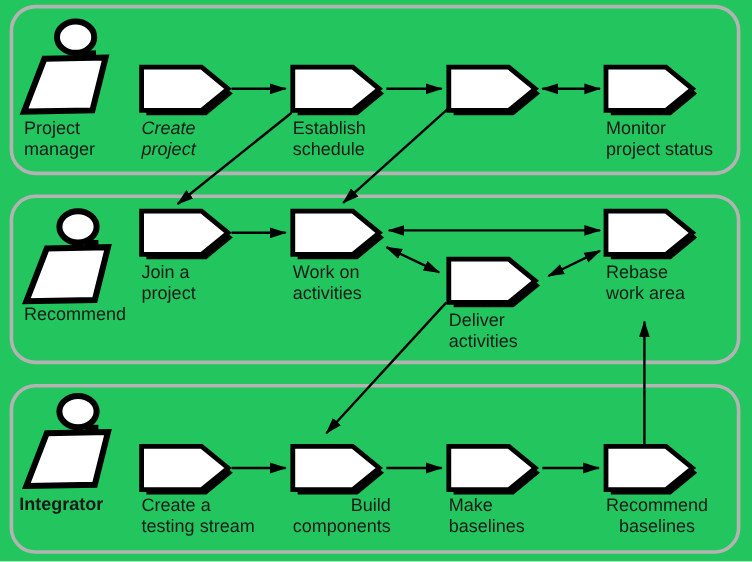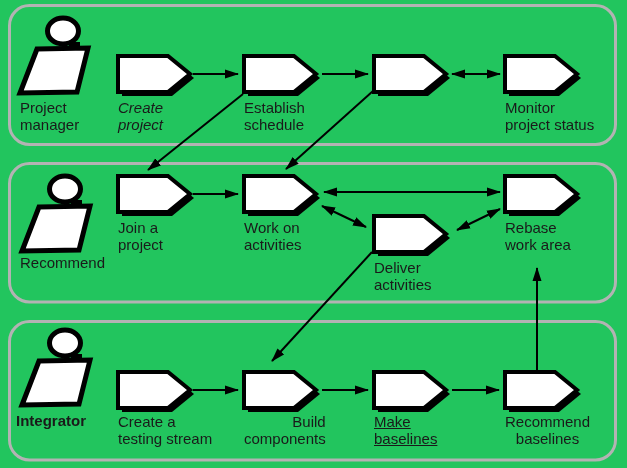--- a/index.html
+++ b/index.html
@@ -106,18 +106,18 @@
 activities</div>
   <div class="lbl" style="left:374px;top:259px;">Deliver
 activities</div>
   <div class="lbl" style="left:505px;top:219px;">Rebase
 work area</div>
 
   <div class="lbl" style="left:118px;top:413px;">Create a
 testing stream</div>
   <div class="lbl" style="left:244px;top:413px;text-align:right;">Build
 components</div>
-  <div class="lbl" style="left:374px;top:413px;text-decoration:underline;">Make
+  <div class="lbl" style="left:374px;top:413px;">Make
 baselines</div>
   <div class="lbl" style="left:505px;top:413px;text-align:center;">Recommend
 baselines</div>
 
 </div>
 
 </body></html>

